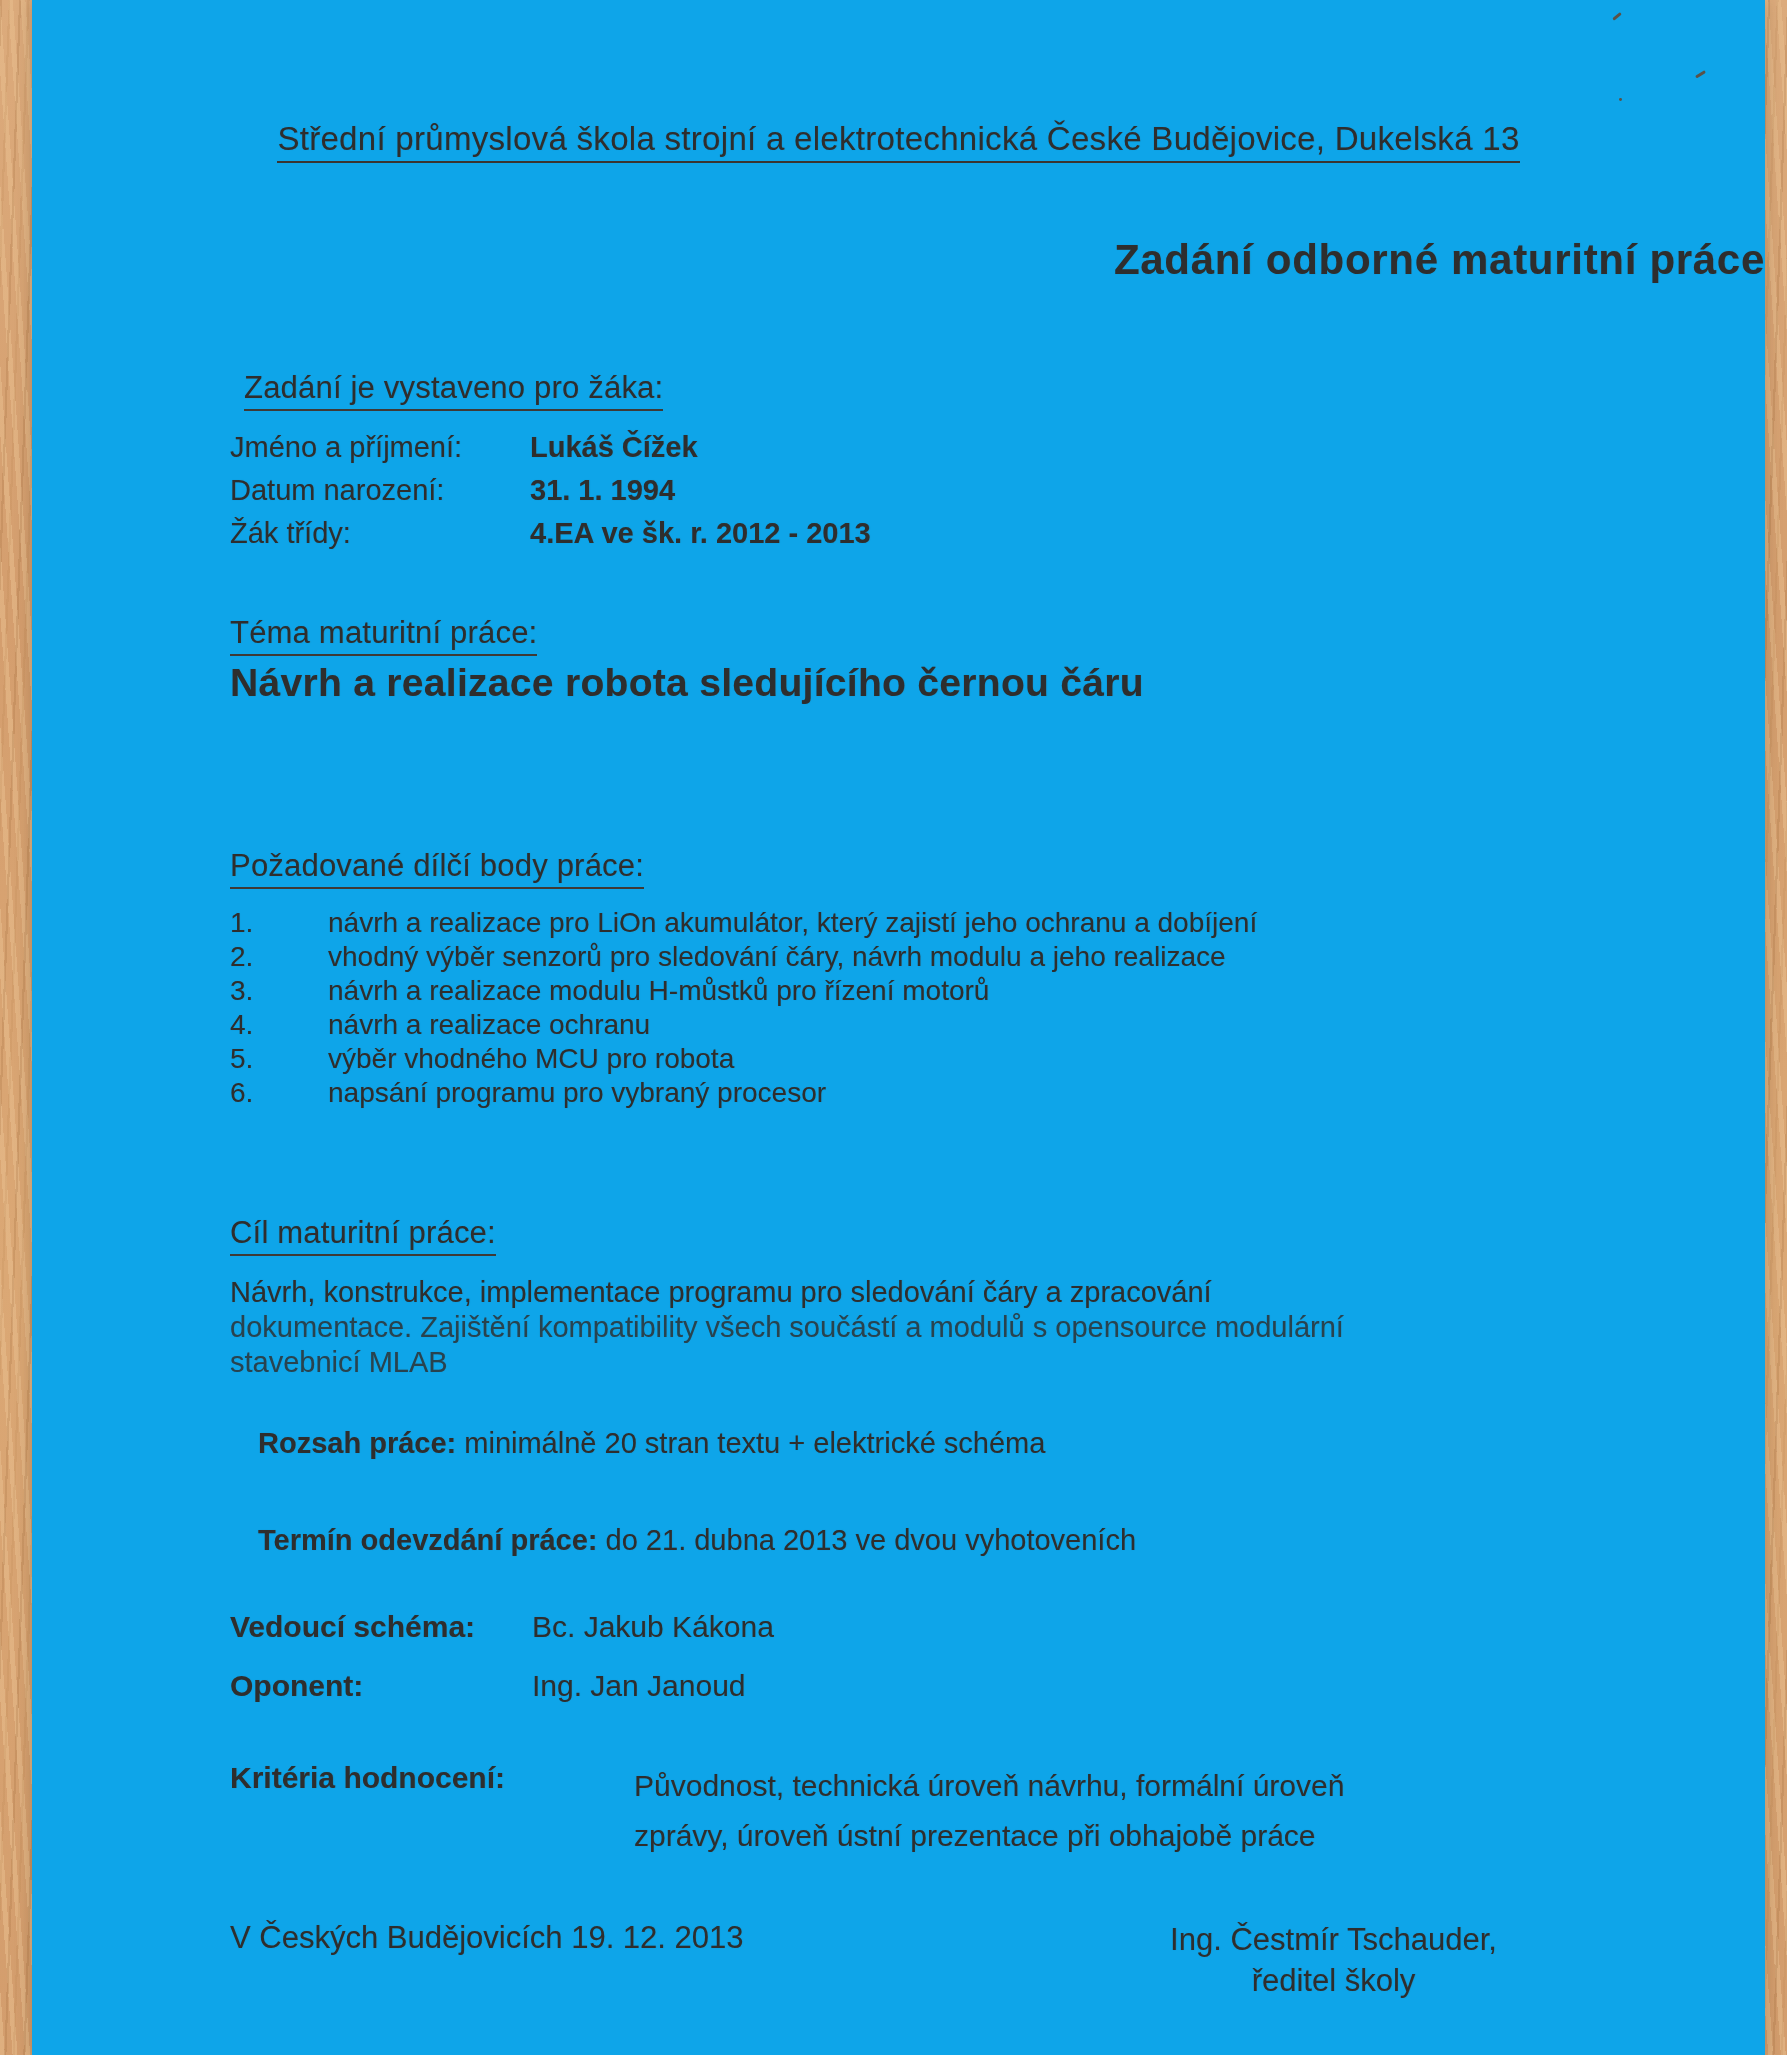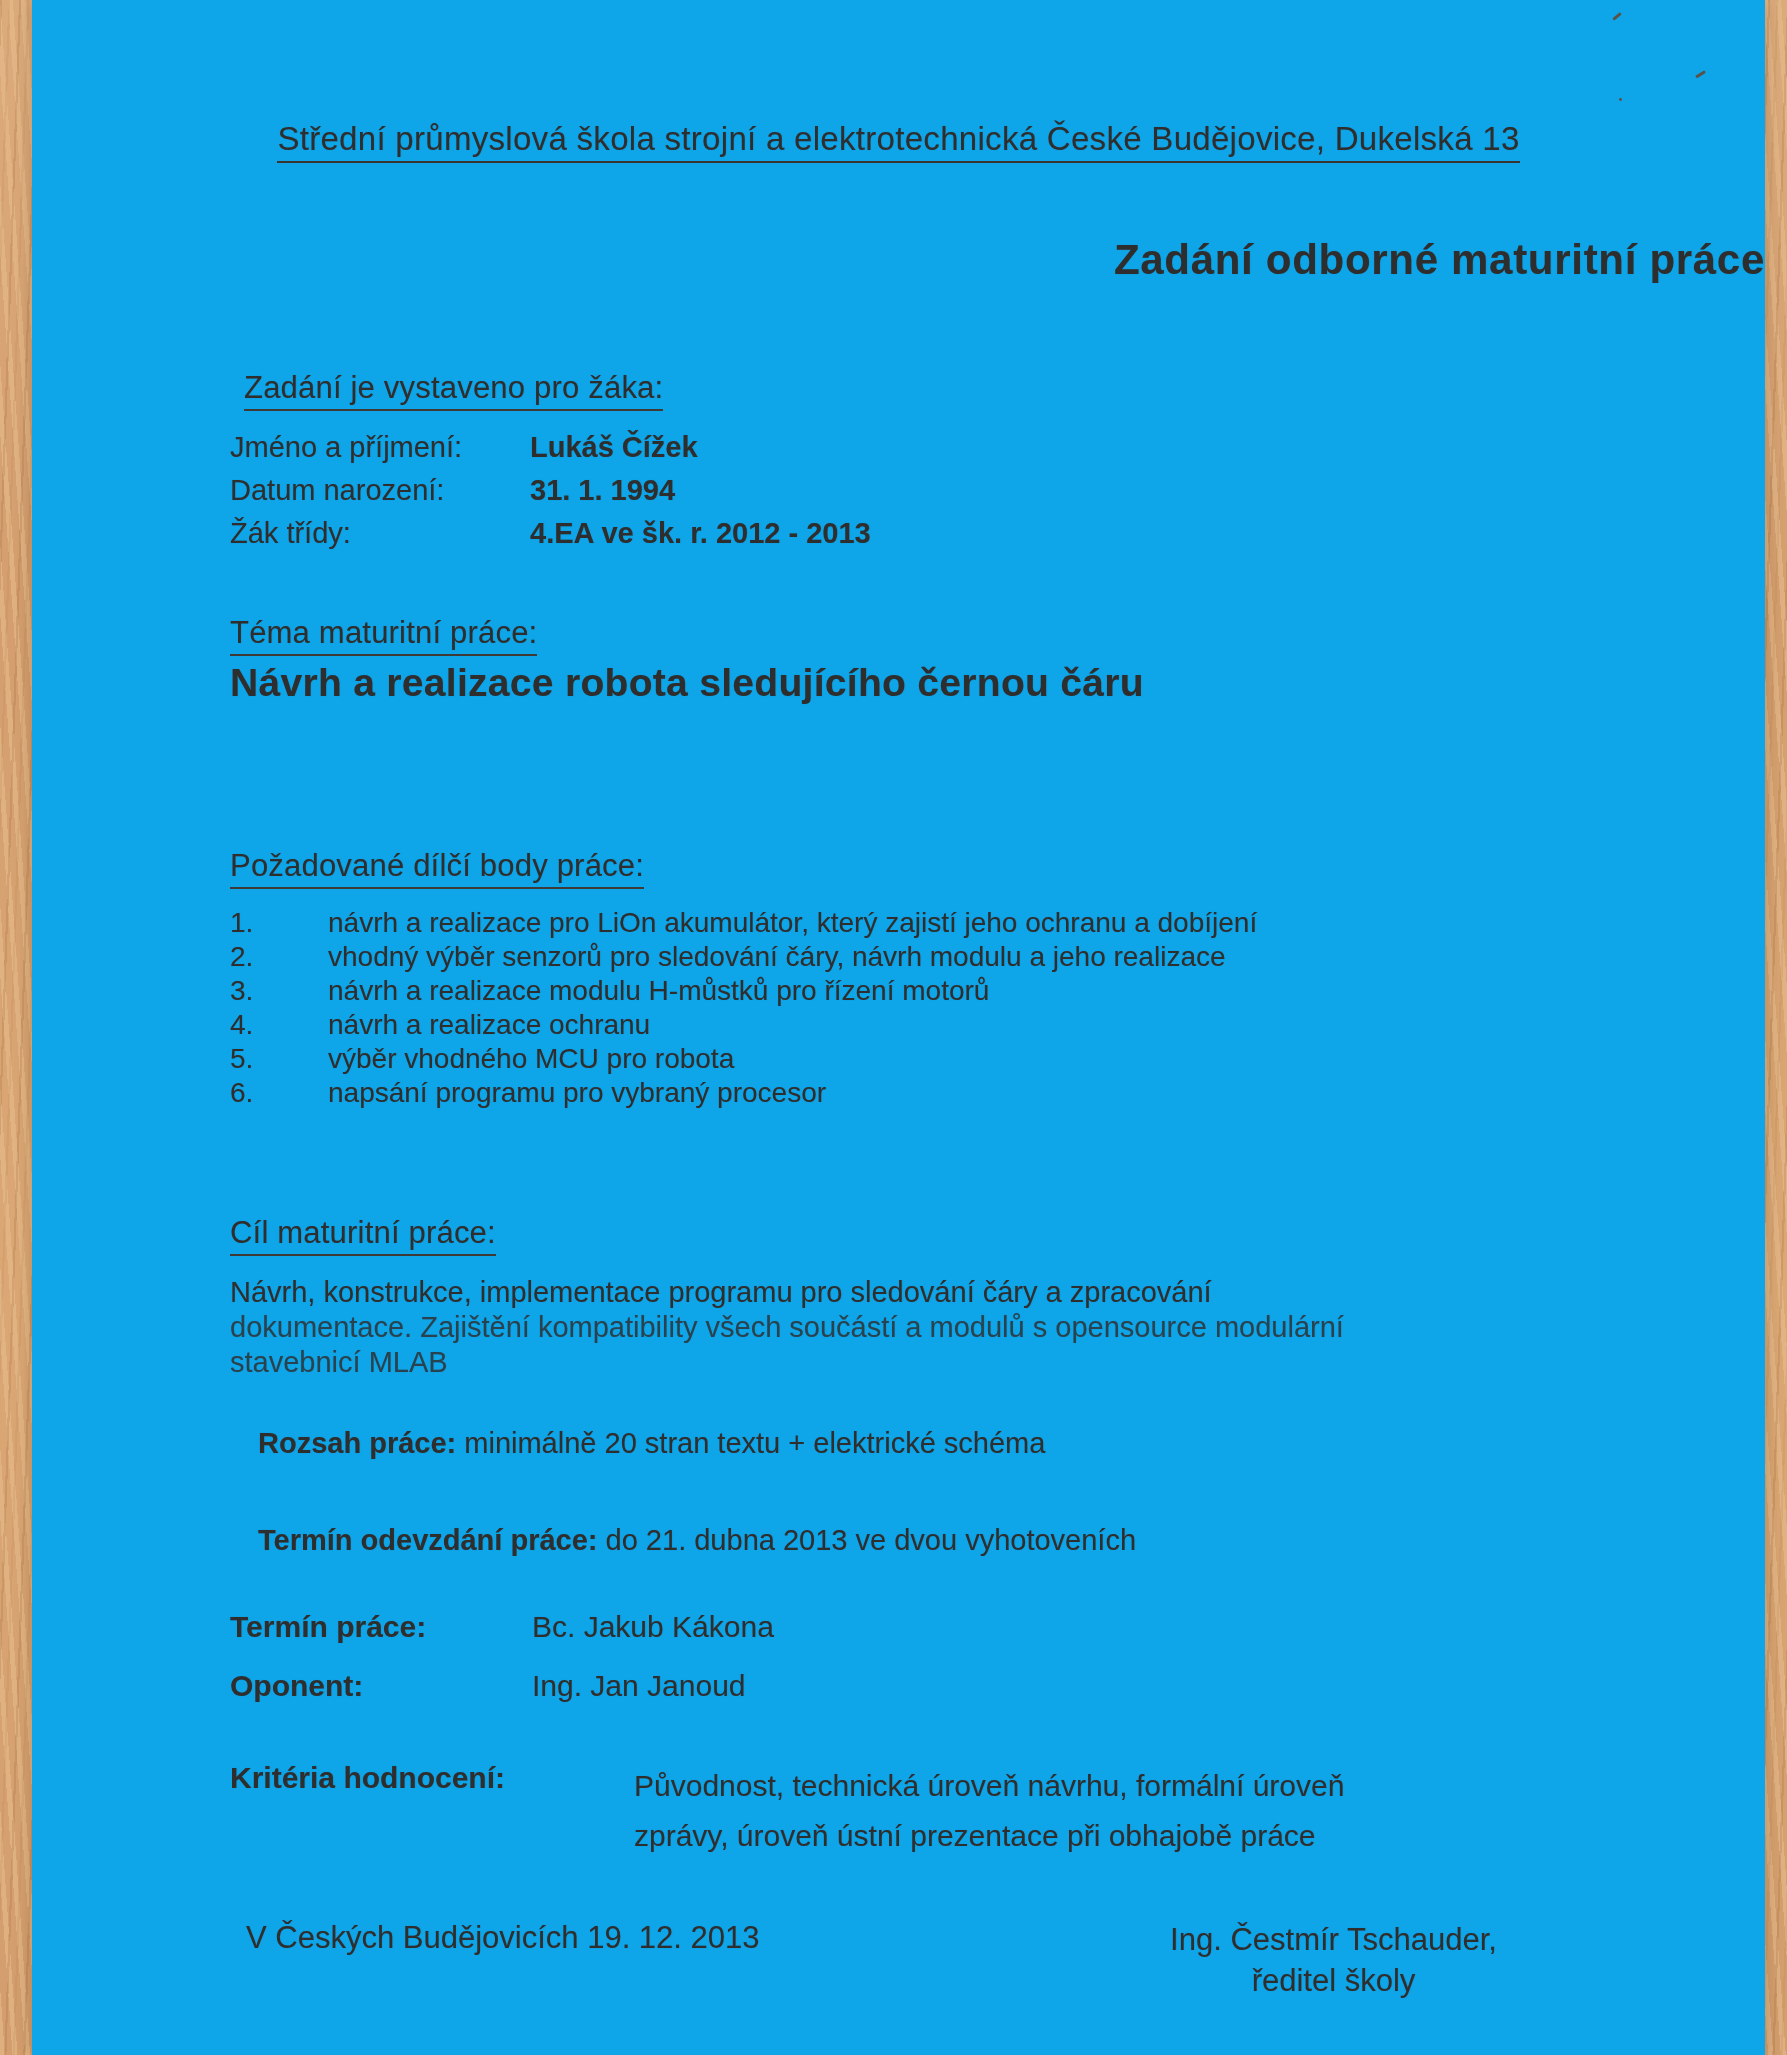--- a/index.html
+++ b/index.html
@@ -88,21 +88,21 @@
 
   .person-row { display: flex; font-size: 30px; }
   .person-row .lbl { font-weight: bold; width: 302px; }
   .l-supervisor { top: 1610px; left: 198px; }
   .l-opponent   { top: 1669px; left: 198px; }
 
   .criteria { top: 1761px; left: 198px; display: flex; font-size: 30px; }
   .criteria .lbl { font-weight: bold; width: 404px; }
   .criteria .val div { line-height: 50px; }
 
-  .footer-place { top: 1920px; left: 198px; font-size: 31px; margin-left: 16px; }
+  .footer-place { top: 1920px; left: 198px; font-size: 31px; }
   .signature-block {
     top: 1919px; left: 1085px; width: 433px;
     text-align: center;
     font-size: 31px;
   }
   .signature-block div { line-height: 41px; }
 
   
   .speck { position: absolute; background: #5a5248; border-radius: 1.4px; }
   .speck-1 { left: 1580px; top: 15.4px;  width: 9.8px; height: 2.8px; transform: rotate(-40deg); }
@@ -188,21 +188,21 @@
 
   <div class="abs ink inline-line l-scope">
     <span class="lbl">Rozsah práce:</span><span> minimálně 20 stran textu + elektrické schéma</span>
   </div>
 
   <div class="abs ink inline-line l-deadline">
     <span class="lbl">Termín odevzdání práce:</span><span> do 21. dubna 2013 ve dvou vyhotoveních</span>
   </div>
 
   <div class="abs ink person-row l-supervisor">
-    <span class="lbl">Termín práce:</span>
+    <span class="lbl">Vedoucí schéma:</span>
     <span>Bc. Jakub Kákona</span>
   </div>
 
   <div class="abs ink person-row l-opponent">
     <span class="lbl">Oponent:</span>
     <span>Ing. Jan Janoud</span>
   </div>
 
   <div class="abs ink criteria">
     <span class="lbl">Kritéria hodnocení:</span>

